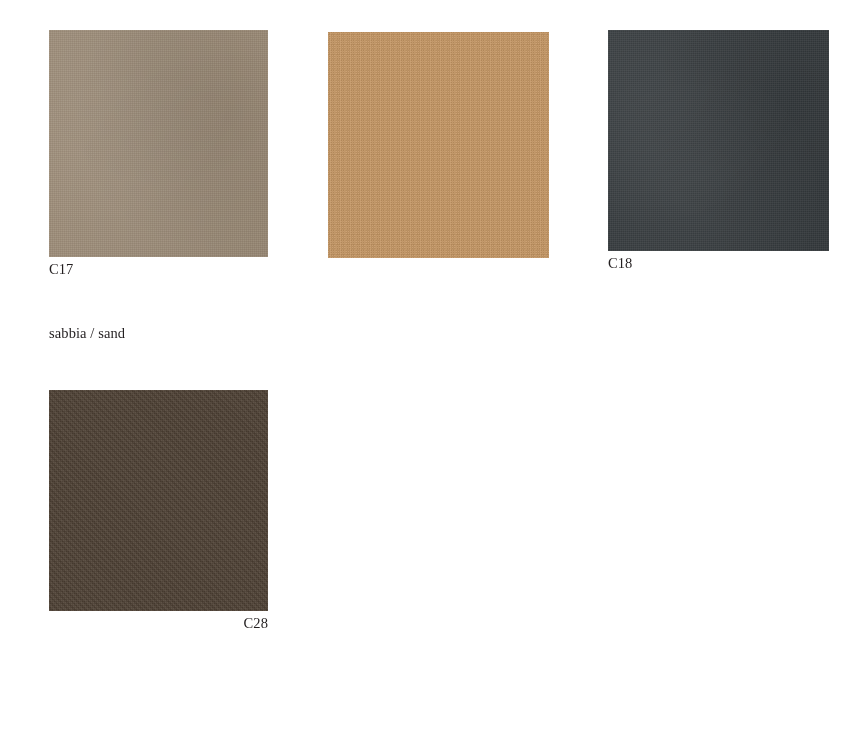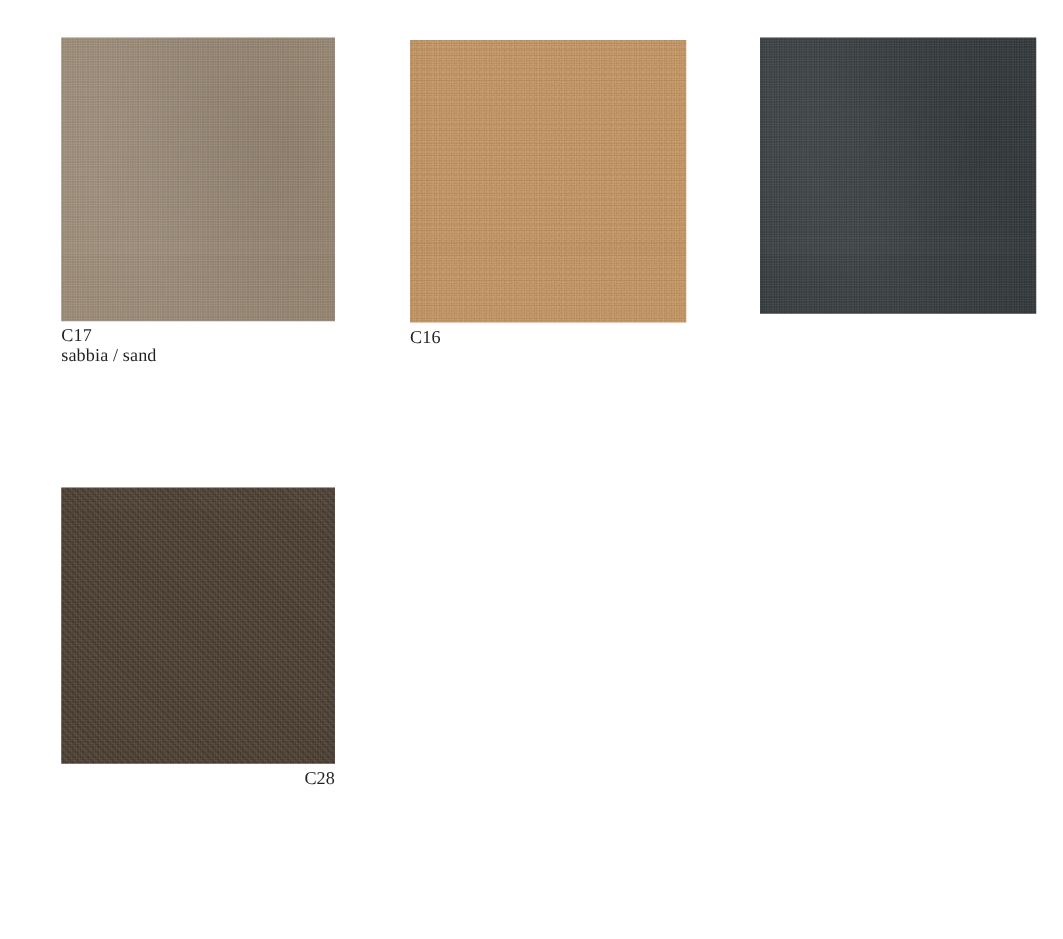--- a/index.html
+++ b/index.html
@@ -89,20 +89,21 @@
     line-height: 15.5px;
     color: #231f20;
     letter-spacing: 0.1px;
     white-space: nowrap;
   }
   .swatch-code {
     display: block;
   }
   .swatch-names {
     display: block;
+    margin-top: 48px;
   }
 </style>
 </head>
 <body>
 
 <div id="swatch-sheet">
 
   <div class="swatch-cell" style="left:33px; top:30px;">
     <div class="swatch-chip" style="width:219px; height:227px; background-color:#9d8c78;">
       <div class="grain fine"></div>
@@ -113,30 +114,30 @@
       <span class="swatch-names">sabbia / sand</span>
     </div>
   </div>
 
   <div class="swatch-cell" style="left:312px; top:32px;">
     <div class="swatch-chip" style="width:221px; height:226px; background-color:#c59663;">
       <div class="grain fine"></div>
       <div class="grain speckle"></div>
     </div>
     <div class="swatch-caption">
-      <span class="swatch-code">C16</span>
     </div>
   </div>
 
   <div class="swatch-cell" style="left:592px; top:30px;">
     <div class="swatch-chip" style="width:221px; height:221px; background-color:#363b3e;">
       <div class="grain fine"></div>
       <div class="grain mottle"></div>
     </div>
     <div class="swatch-caption">
+      <span class="swatch-code">C18</span>
     </div>
   </div>
 
   <div class="swatch-cell" style="left:33px; top:390px;text-align:right;">
     <div class="swatch-chip" style="width:219px; height:221px; background-color:#4c3f33;">
       <div class="grain fine"></div>
       <div class="grain weave"></div>
     </div>
     <div class="swatch-caption">
       <span class="swatch-code">C28</span>

